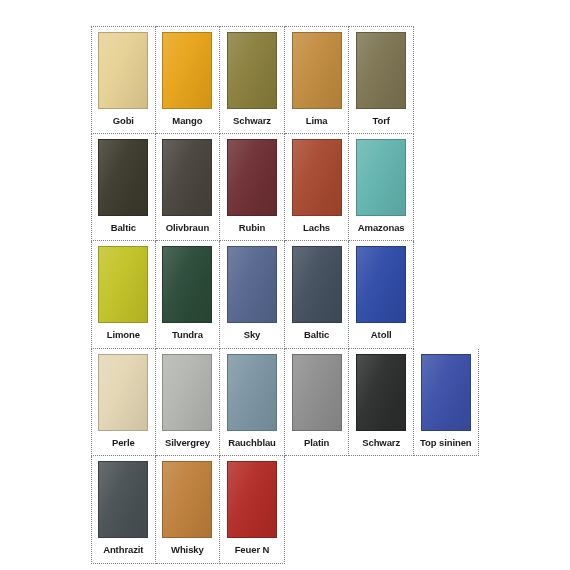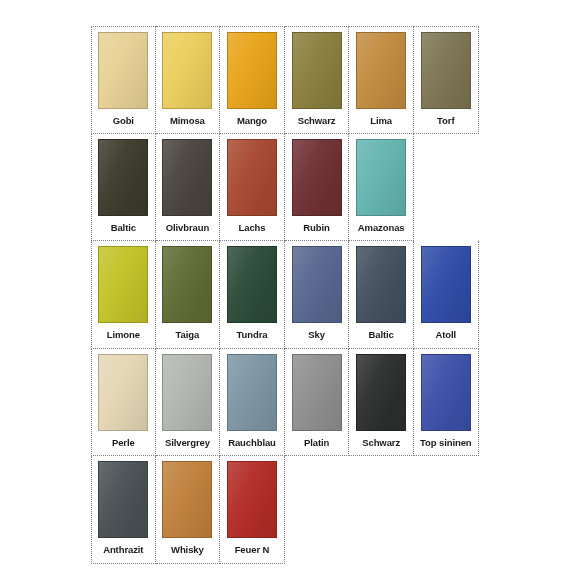--- a/index.html
+++ b/index.html
@@ -94,24 +94,20 @@
 </head>
 <body>
 
 <div id="swatch-chart">
     <div class="swatch-row">
       <div class="swatch-cell">
         <div class="swatch-chip" style="background: rgb(231, 209, 149);"></div>
         <div class="swatch-label">Gobi</div>
       </div>
       <div class="swatch-cell">
-        <div class="swatch-chip" style="background: rgb(236, 206, 93);"></div>
-        <div class="swatch-label">Mimosa</div>
-      </div>
-      <div class="swatch-cell">
         <div class="swatch-chip" style="background: rgb(232, 164, 26);"></div>
         <div class="swatch-label">Mango</div>
       </div>
       <div class="swatch-cell">
         <div class="swatch-chip" style="background: rgb(138, 127, 61);"></div>
         <div class="swatch-label">Schwarz</div>
       </div>
       <div class="swatch-cell">
         <div class="swatch-chip" style="background: rgb(194, 140, 64);"></div>
         <div class="swatch-label">Lima</div>
@@ -124,40 +120,36 @@
     <div class="swatch-row">
       <div class="swatch-cell">
         <div class="swatch-chip" style="background: rgb(61, 59, 44);"></div>
         <div class="swatch-label">Baltic</div>
       </div>
       <div class="swatch-cell">
         <div class="swatch-chip" style="background: rgb(74, 68, 62);"></div>
         <div class="swatch-label">Olivbraun</div>
       </div>
       <div class="swatch-cell">
+        <div class="swatch-chip" style="background: rgb(111, 48, 52);"></div>
+        <div class="swatch-label">Rubin</div>
+      </div>
+      <div class="swatch-cell">
         <div class="swatch-chip" style="background: rgb(168, 73, 49);"></div>
         <div class="swatch-label">Lachs</div>
       </div>
       <div class="swatch-cell">
-        <div class="swatch-chip" style="background: rgb(111, 48, 52);"></div>
-        <div class="swatch-label">Rubin</div>
-      </div>
-      <div class="swatch-cell">
         <div class="swatch-chip" style="background: rgb(100, 181, 176);"></div>
         <div class="swatch-label">Amazonas</div>
       </div>
     </div>
     <div class="swatch-row">
       <div class="swatch-cell">
         <div class="swatch-chip" style="background: rgb(195, 195, 40);"></div>
         <div class="swatch-label">Limone</div>
-      </div>
-      <div class="swatch-cell">
-        <div class="swatch-chip" style="background: rgb(95, 108, 52);"></div>
-        <div class="swatch-label">Taiga</div>
       </div>
       <div class="swatch-cell">
         <div class="swatch-chip" style="background: rgb(44, 75, 57);"></div>
         <div class="swatch-label">Tundra</div>
       </div>
       <div class="swatch-cell">
         <div class="swatch-chip" style="background: rgb(87, 103, 143);"></div>
         <div class="swatch-label">Sky</div>
       </div>
       <div class="swatch-cell">

